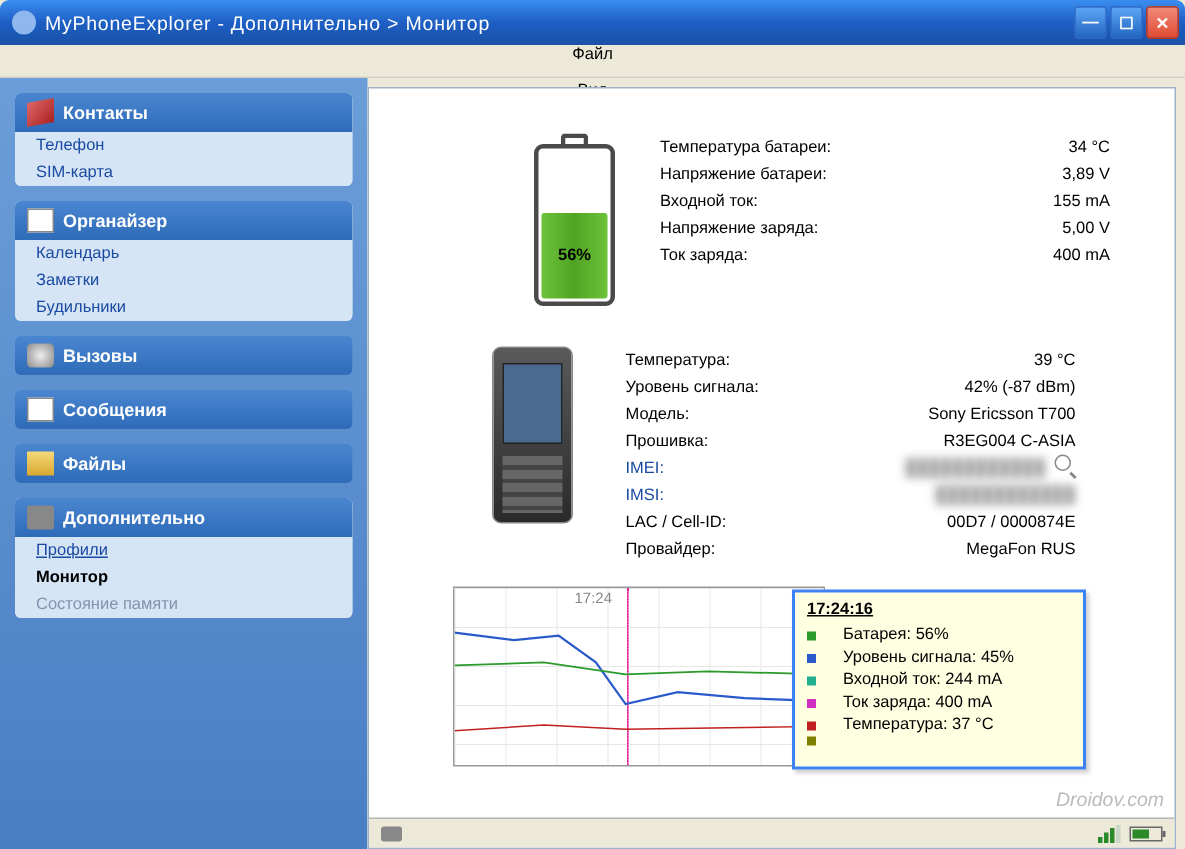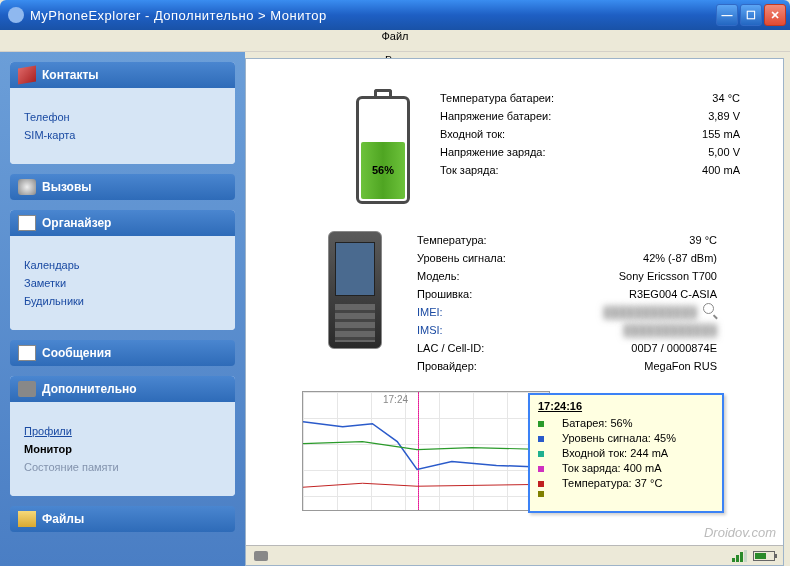--- a/index.html
+++ b/index.html
@@ -17,21 +17,21 @@
 
 .menubar { height: 22px; background: #ece9d8; border-bottom: 1px solid #d4d0c8; display: flex; align-items: center; padding: 0 6px; gap: 12px; flex-direction: column; }
 .menubar span { cursor: default; }
 
 
 .container { display: flex; height: 514px; }
 .sidebar { width: 245px; background: linear-gradient(to bottom,#6b9ed8,#4a7ec4); padding: 10px 10px; }
 .panel { background: #d6e5f5; border-radius: 4px; margin-bottom: 10px; overflow: hidden; }
 .panel-header { height: 26px; background: linear-gradient(to bottom,#4a86d0,#2e6bb8); color: #fff; font-weight: bold; display: flex; align-items: center; padding: 0 8px; gap: 6px; font-size: 12px; }
 .panel-header .hicon { width: 18px; height: 16px; display: inline-block; }
-.panel-body { background: #d6e5f5; padding: 20px 0; }
+.panel-body { background: #d6e5f5; padding: 0 0; }
 .panel-body .item { display: block; padding: 3px 14px; color: #1a4aa2; text-decoration: none; cursor: pointer; }
 .panel-body .item.active { font-weight: bold; color: #000; }
 .panel-body .item.dim { color: #8393ad; }
 
 
 .content { flex: 1; background: #fff; margin: 6px 6px 0 0; border: 1px solid #9db3c9; position: relative; padding: 30px 20px 10px 20px; }
 
 .battery-section { display: flex; gap: 30px; margin-bottom: 24px; margin-left: 90px; }
 .battery { width: 54px; height: 118px; position: relative; }
 .battery-cap { width: 18px; height: 7px; background: #fff; border: 3px solid #4a4a4a; border-bottom: none; margin: 0 auto; border-radius: 3px 3px 0 0; }
@@ -113,60 +113,60 @@
         <span>Контакты</span>
       </div>
       <div class="panel-body">
         <a class="item">Телефон</a>
         <a class="item">SIM-карта</a>
       </div>
     </div>
 
     <div class="panel">
       <div class="panel-header">
-        <span class="hicon ico-phone"></span>
-        <span>Вызовы</span>
-      </div>
-    </div>
-
-    <div class="panel">
-      <div class="panel-header">
         <span class="hicon ico-org"></span>
         <span>Органайзер</span>
       </div>
       <div class="panel-body">
         <a class="item">Календарь</a>
         <a class="item">Заметки</a>
         <a class="item">Будильники</a>
       </div>
     </div>
 
     <div class="panel">
       <div class="panel-header">
+        <span class="hicon ico-phone"></span>
+        <span>Вызовы</span>
+      </div>
+    </div>
+
+    <div class="panel">
+      <div class="panel-header">
         <span class="hicon ico-msg"></span>
         <span>Сообщения</span>
+      </div>
+    </div>
+
+    <div class="panel">
+      <div class="panel-header">
+        <span class="hicon ico-folder"></span>
+        <span>Файлы</span>
       </div>
     </div>
 
     <div class="panel">
       <div class="panel-header">
         <span class="hicon ico-tools"></span>
         <span>Дополнительно</span>
       </div>
       <div class="panel-body">
         <a class="item" style="text-decoration:underline">Профили</a>
         <a class="item active">Монитор</a>
         <a class="item dim">Состояние памяти</a>
-      </div>
-    </div>
-
-    <div class="panel">
-      <div class="panel-header">
-        <span class="hicon ico-folder"></span>
-        <span>Файлы</span>
       </div>
     </div>
 
   </div>
 
   <div class="content">
 
     <div class="battery-section">
       <div class="battery">
         <div class="battery-cap"></div>

